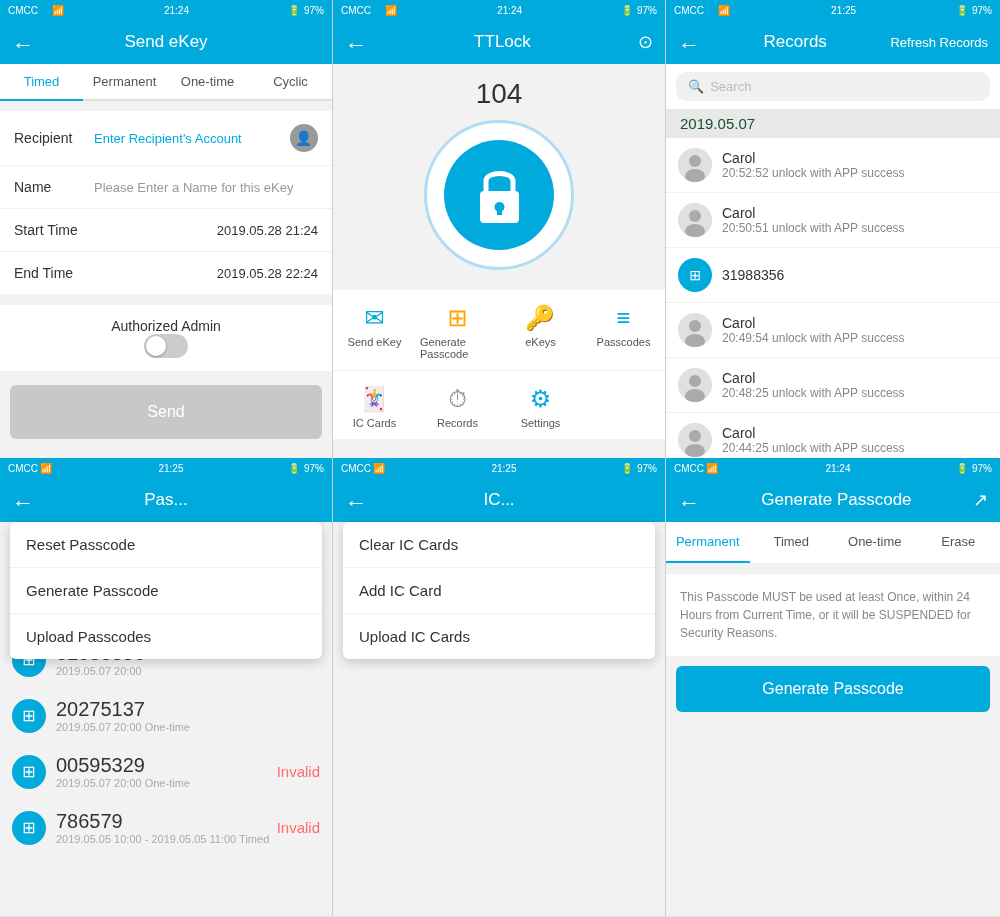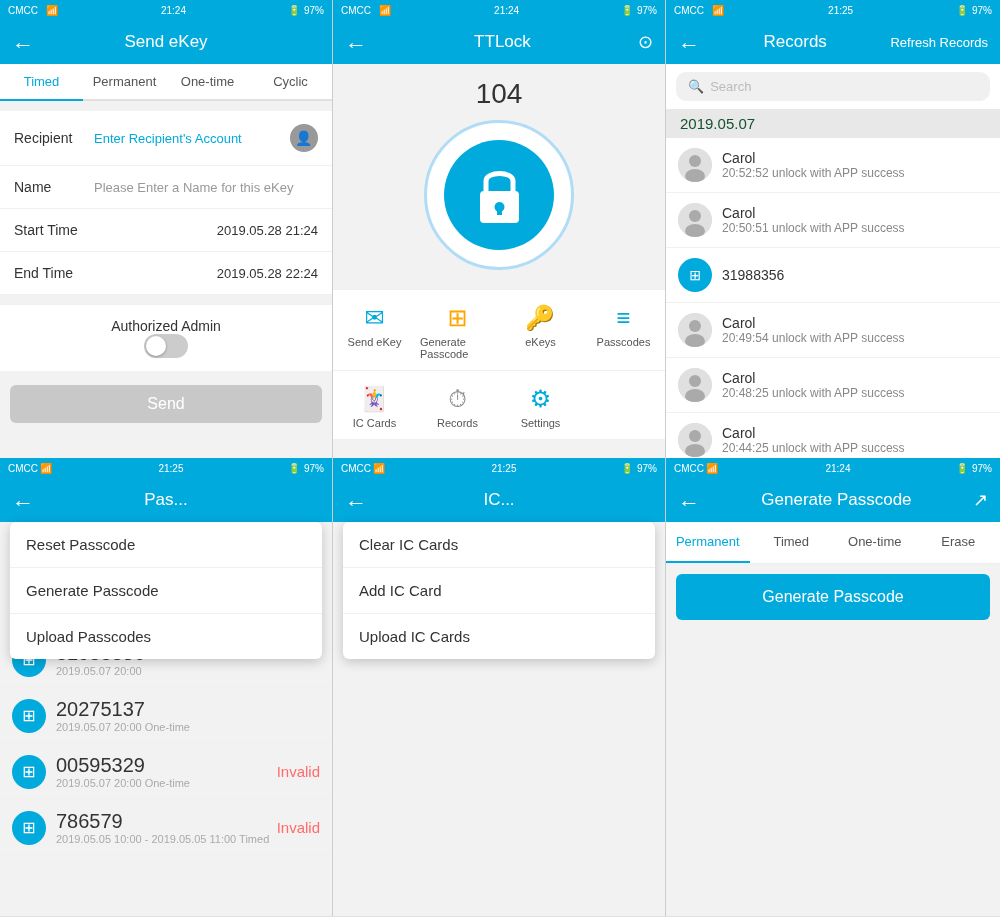--- a/index.html
+++ b/index.html
@@ -4,21 +4,21 @@
   <style>
     * { margin: 0; padding: 0; box-sizing: border-box; }
     body { width: 1000px; height: 917px; font-family: -apple-system, 'Helvetica Neue', Arial, sans-serif; background: #e0e0e0; display: flex; flex-direction: column; overflow: hidden; }
 
     .screens-row { display: flex; width: 1000px; }
     .screen { width: 333px; height: 458px; background: #f2f2f2; overflow: hidden; position: relative; border-right: 1px solid #ccc; flex-shrink: 0; }
     .screen:last-child { width: 334px; border-right: none; }
 
     
     .status-bar { height: 20px; background: #00aadd; display: flex; align-items: center; justify-content: space-between; padding: 0 8px; font-size: 10px; color: white; }
-    .status-bar-left { display: flex; align-items: center; gap: 8px; }
+    .status-bar-left { display: flex; align-items: center; gap: 14px; }
     .status-bar-right { display: flex; align-items: center; gap: 3px; }
 
     
     .header { height: 44px; background: #00aadd; display: flex; align-items: center; justify-content: space-between; padding: 0 12px; }
     .header-title { color: white; font-size: 17px; font-weight: 500; flex: 1; text-align: center; }
     .header-back { color: white; font-size: 22px; cursor: pointer; }
     .header-icon { color: white; font-size: 18px; }
     .header-action { color: white; font-size: 13px; cursor: pointer; }
 
     
@@ -31,21 +31,21 @@
     .form-label { font-size: 14px; color: #333; width: 80px; flex-shrink: 0; }
     .form-value { font-size: 13px; color: #999; flex: 1; }
     .form-input { font-size: 13px; color: #00aadd; flex: 1; border: none; outline: none; }
     .form-icon { width: 28px; height: 28px; background: #999; border-radius: 50%; display: flex; align-items: center; justify-content: center; color: white; font-size: 14px; }
 
     .authorized-row { display: flex; align-items: center; padding: 13px 14px; background: white; margin-top: 10px; flex-direction: column; }
     .authorized-label { font-size: 14px; color: #333; flex: 1; }
     .toggle { width: 44px; height: 24px; border-radius: 12px; background: #ccc; position: relative; cursor: pointer; }
     .toggle-knob { width: 20px; height: 20px; border-radius: 50%; background: white; position: absolute; top: 2px; left: 2px; box-shadow: 0 1px 3px rgba(0,0,0,0.3); }
 
-    .send-btn { margin: 14px 10px; background: #c8c8c8; border-radius: 6px; padding: 10px; text-align: center; color: white; font-size: 16px; cursor: pointer; }
+    .send-btn { margin: 14px 10px; background: #c8c8c8; border-radius: 6px; padding: 18px; text-align: center; color: white; font-size: 16px; cursor: pointer; }
 
     
     .ttlock-body { display: flex; flex-direction: column; align-items: center; background: #f2f2f2; flex: 1; }
     .lock-number { font-size: 28px; color: #333; margin: 14px 0 10px; }
     .lock-circle { width: 150px; height: 150px; border-radius: 50%; border: 3px solid #b0ddf5; display: flex; align-items: center; justify-content: center; background: white; margin-bottom: 20px; }
     .lock-inner { width: 110px; height: 110px; border-radius: 50%; background: #00aadd; display: flex; align-items: center; justify-content: center; }
 
     .menu-grid { display: grid; grid-template-columns: repeat(4, 1fr); gap: 0; background: white; width: 100%; }
     .menu-item { display: flex; flex-direction: column; align-items: center; padding: 14px 4px 10px; cursor: pointer; }
     .menu-item-icon { font-size: 24px; margin-bottom: 4px; }
@@ -402,17 +402,18 @@
       <span class="header-title">Generate Passcode</span>
       <span class="header-icon">↗</span>
     </div>
     <div class="gen-body">
       <div class="gen-tabs">
         <div class="gen-tab active">Permanent</div>
         <div class="gen-tab">Timed</div>
         <div class="gen-tab">One-time</div>
         <div class="gen-tab">Erase</div>
       </div>
+      <div class="gen-notice">This Passcode MUST be used at least Once, within 24 Hours from Current Time, or it will be SUSPENDED for Security Reasons.</div>
       <div class="gen-btn">Generate Passcode</div>
     </div>
   </div>
 
 </div>
 
 </body></html>

